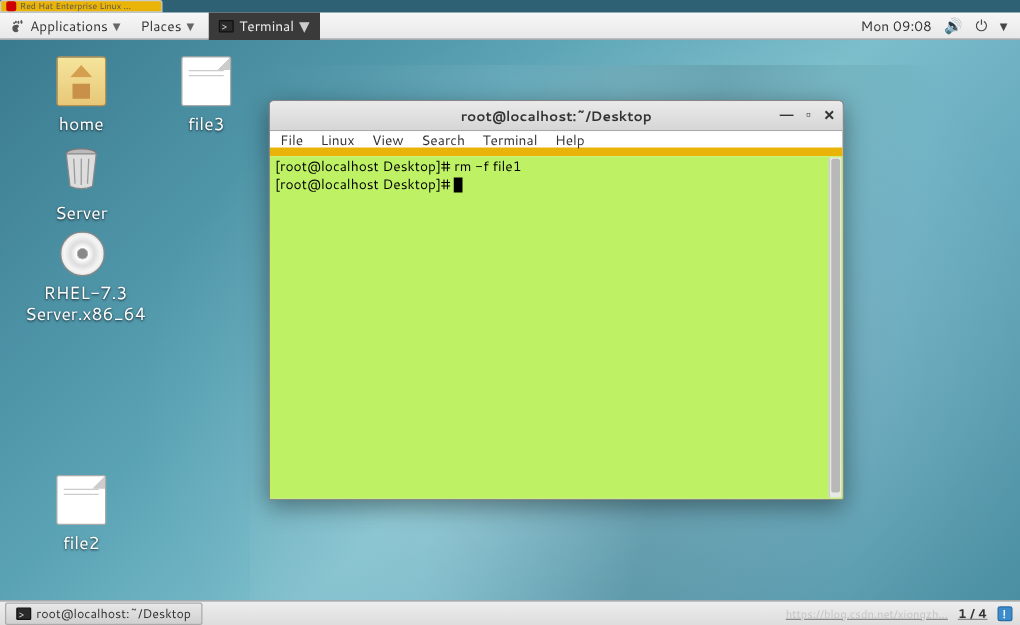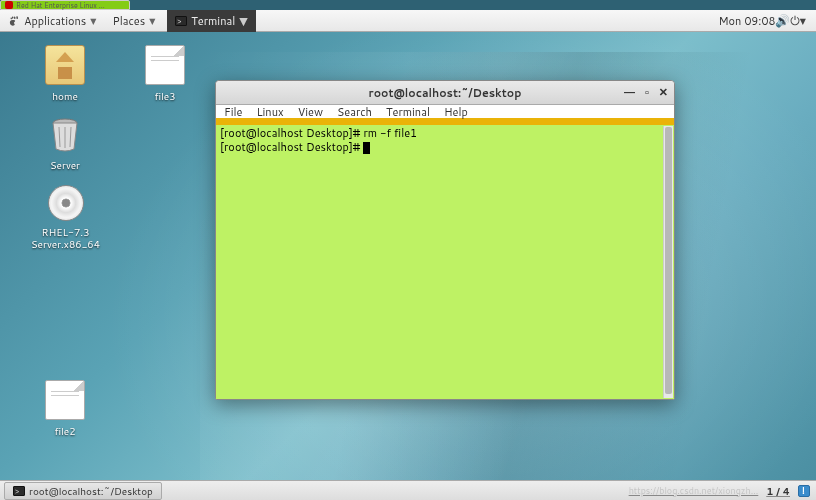--- a/index.html
+++ b/index.html
@@ -1,41 +1,41 @@
 <!DOCTYPE html>
 <html><head>
 <meta charset="utf-8">
 <style>
 * { margin: 0; padding: 0; box-sizing: border-box; font-family: "Cantarell", "DejaVu Sans", sans-serif; }
 html, body { width: 816px; height: 500px; overflow: hidden; }
 body { background: #2e6173; position: relative; }
 
 
-.browser-tab { position: absolute; top: 0; left: 0; width: 130px; height: 10px; background: #84cc16; border: 1px solid #ccc; border-radius: 2px 2px 0 0; display: flex; align-items: center; padding: 0 4px; font-size: 7px; color: #555; }
+.browser-tab { position: absolute; top: 0; left: 0; width: 130px; height: 10px; background: #eab308; border: 1px solid #ccc; border-radius: 2px 2px 0 0; display: flex; align-items: center; padding: 0 4px; font-size: 7px; color: #555; }
 .browser-tab .favicon { width: 8px; height: 8px; background: #c00; border-radius: 2px; margin-right: 3px; }
 
 
 .top-panel { position: absolute; top: 10px; left: 0; right: 0; height: 22px; background: linear-gradient(#f7f7f7, #e8e8e8); border-bottom: 1px solid #aaa; display: flex; align-items: center; font-size: 11px; color: #333; }
 .top-panel .left { display: flex; align-items: center; }
 .top-panel .menu-item { padding: 3px 8px; display: flex; align-items: center; gap: 4px; cursor: pointer; }
 .top-panel .menu-item .arrow { font-size: 8px; color: #666; }
 .top-panel .app-indicator { background: #3a3a3a; color: #eee; padding: 3px 8px; margin-left: 4px; display: flex; align-items: center; gap: 4px; }
-.top-panel .right { margin-left: auto; display: flex; align-items: center; padding-right: 10px; }
+.top-panel .right { margin-left: auto; display: flex; align-items: center; gap: 10px; padding-right: 10px; }
 .top-panel .tray-icon { font-size: 12px; color: #444; cursor: pointer; }
 .foot-icon { width: 12px; height: 12px; }
 .foot-icon path { fill: #555; }
 
 
 .wallpaper { position: absolute; top: 32px; left: 0; right: 0; bottom: 20px; background: linear-gradient(135deg, #3a7a8f 0%, #5aa3b5 35%, #7cbecb 55%, #6aadc0 70%, #4b8fa2 100%); overflow: hidden; }
 .wallpaper::before { content: ""; position: absolute; top: -80px; right: -120px; width: 900px; height: 700px; background: radial-gradient(ellipse at center, rgba(255,255,255,0.18) 0%, transparent 60%); transform: rotate(-10deg); }
 .wallpaper::after { content: ""; position: absolute; top: 20px; left: 200px; right: 0; bottom: 0; background: linear-gradient(110deg, transparent 0%, rgba(255,255,255,0.08) 40%, transparent 60%), linear-gradient(100deg, transparent 30%, rgba(0,40,50,0.15) 55%, transparent 80%); }
 
 
 .desktop-icons { position: absolute; top: 40px; left: 0; right: 0; bottom: 20px; }
-.dicon { position: absolute; width: 80px; text-align: center; color: #fff; font-size: 10px; text-shadow: 0 1px 2px rgba(0,0,0,0.8); cursor: pointer; }
+.dicon { position: absolute; width: 80px; text-align: center; color: #fff; font-size: 14px; text-shadow: 0 1px 2px rgba(0,0,0,0.8); cursor: pointer; }
 .dicon .icon { width: 40px; height: 40px; margin: 0 auto 4px; }
 .dicon.selected .label { background: #3a7ab5; padding: 1px 3px; border-radius: 2px; }
 .dicon .label { display: inline-block; padding: 1px 2px; line-height: 1.2; }
 
 .icon-home { background: linear-gradient(#f5e49c, #e8c878); border: 1px solid #b89050; border-radius: 3px; position: relative; }
 .icon-home::before { content: ""; position: absolute; top: 6px; left: 50%; transform: translateX(-50%); width: 18px; height: 10px; background: #d4a050; clip-path: polygon(50% 0, 100% 100%, 0 100%); }
 .icon-home::after { content: ""; position: absolute; bottom: 5px; left: 50%; transform: translateX(-50%); width: 14px; height: 12px; background: #c89048; }
 
 .icon-file { background: #fff; border: 1px solid #aaa; border-radius: 2px; position: relative; }
 .icon-file::before { content: ""; position: absolute; top: 0; right: 0; width: 10px; height: 10px; background: linear-gradient(135deg, transparent 48%, #ccc 50%); }

